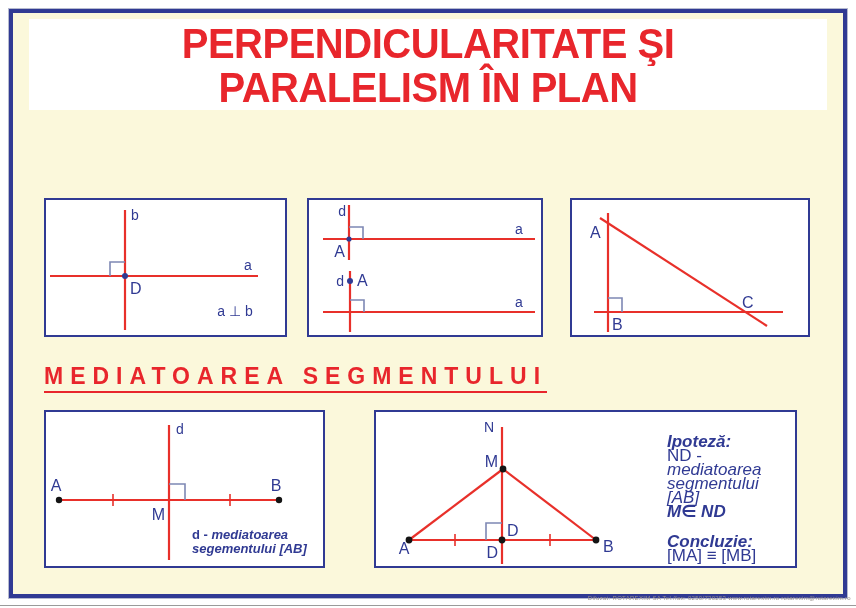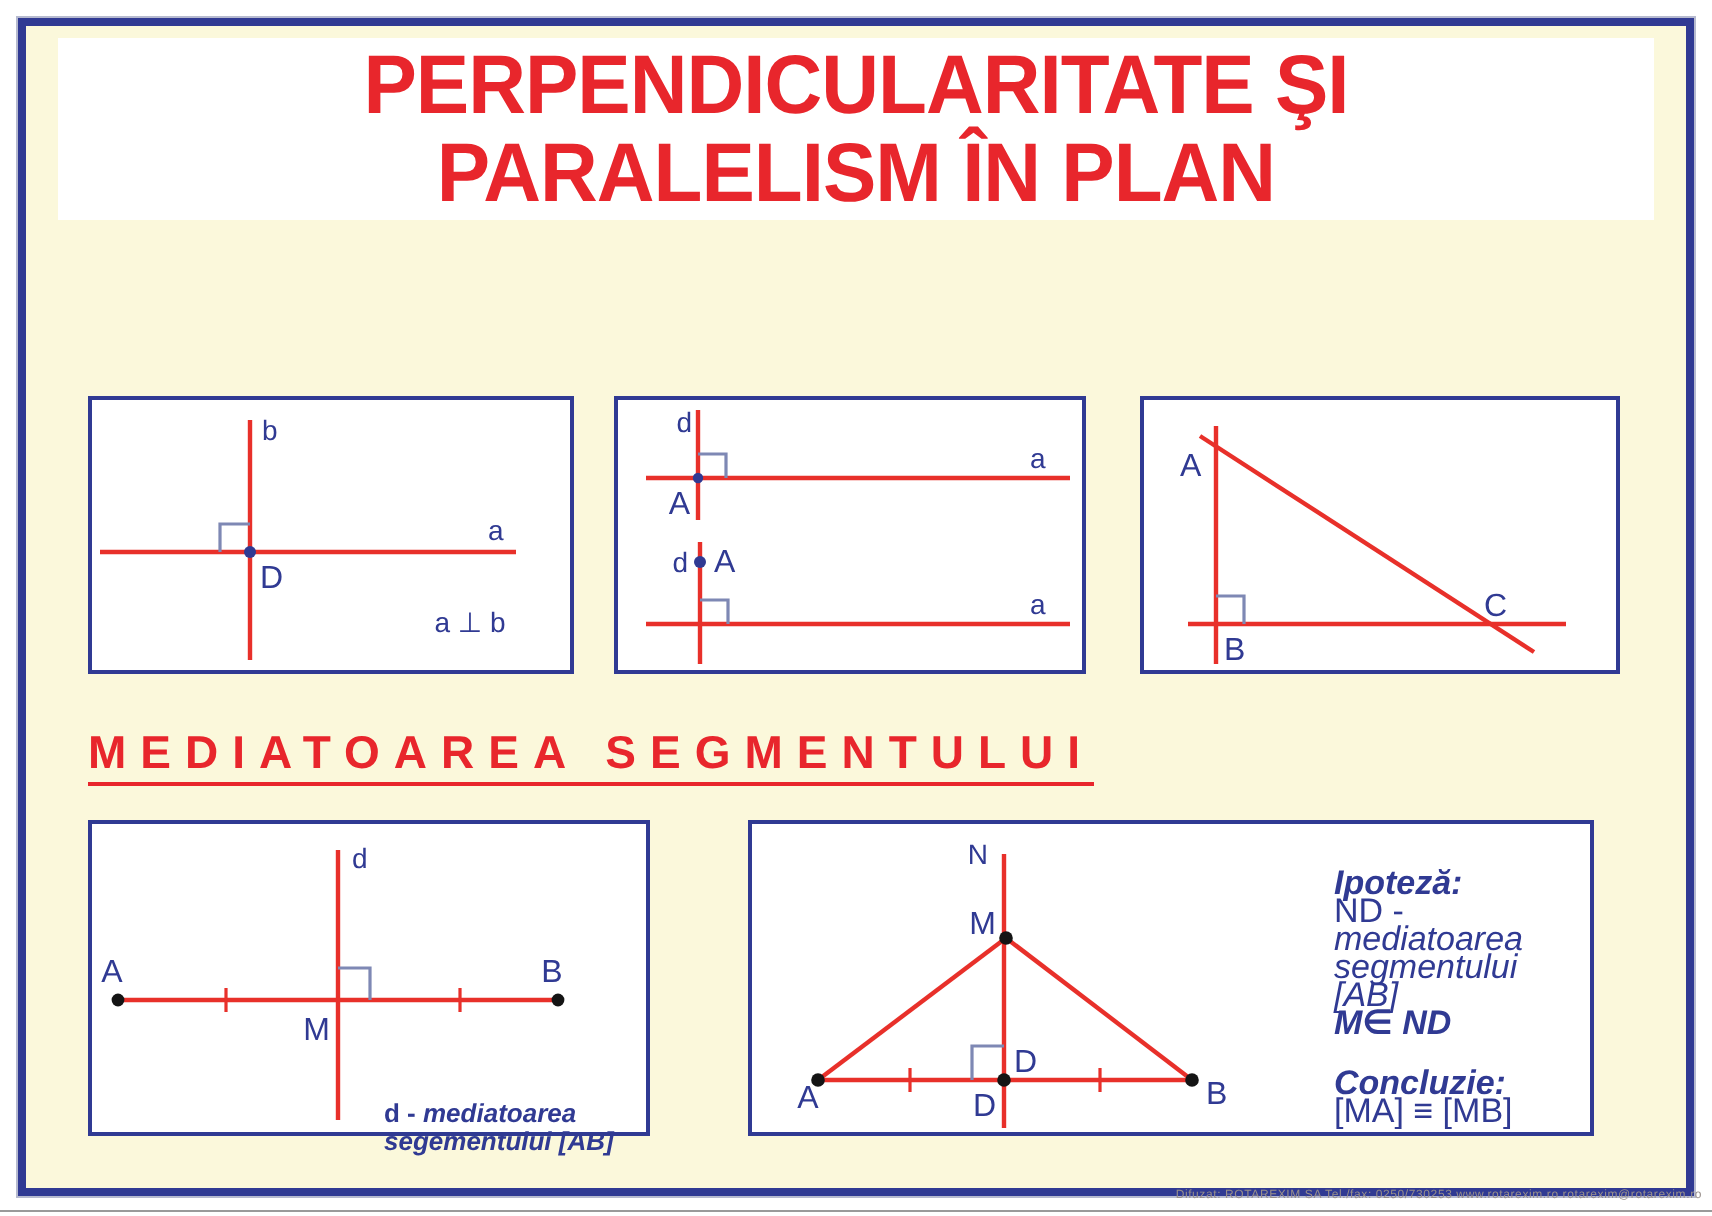--- a/index.html
+++ b/index.html
@@ -42,21 +42,21 @@
     fill:#303A93; font-size:14px;
   }
   svg text.big{font-size:16px;}
   .redline{stroke:#E8302A; stroke-width:2.2;}
   .tick{stroke:#E8302A; stroke-width:1.6;}
   .ra{stroke:#7E88B4; stroke-width:1.6; fill:none;}
   .navydot{fill:#303A93;}
   .blackdot{fill:#141414;}
   .caption{
     position:absolute; left:146px; top:116px; width:130px;
-    color:#303A93; font-size:13px; font-weight:bold; line-height:14px;margin-top:22px;
+    color:#303A93; font-size:13px; font-weight:bold; line-height:14px;
   }
   .caption .up{font-style:normal;}
   .caption i{font-style:italic;}
   .hypblock{
     position:absolute; left:291px; top:23px; width:122px;
     color:#303A93; font-size:17px; line-height:14px;
   }
   .hypblock .bi{font-weight:bold; font-style:italic;}
   .hypblock .it{font-style:italic;}
   .hypblock .gap{margin-top:16px;}

